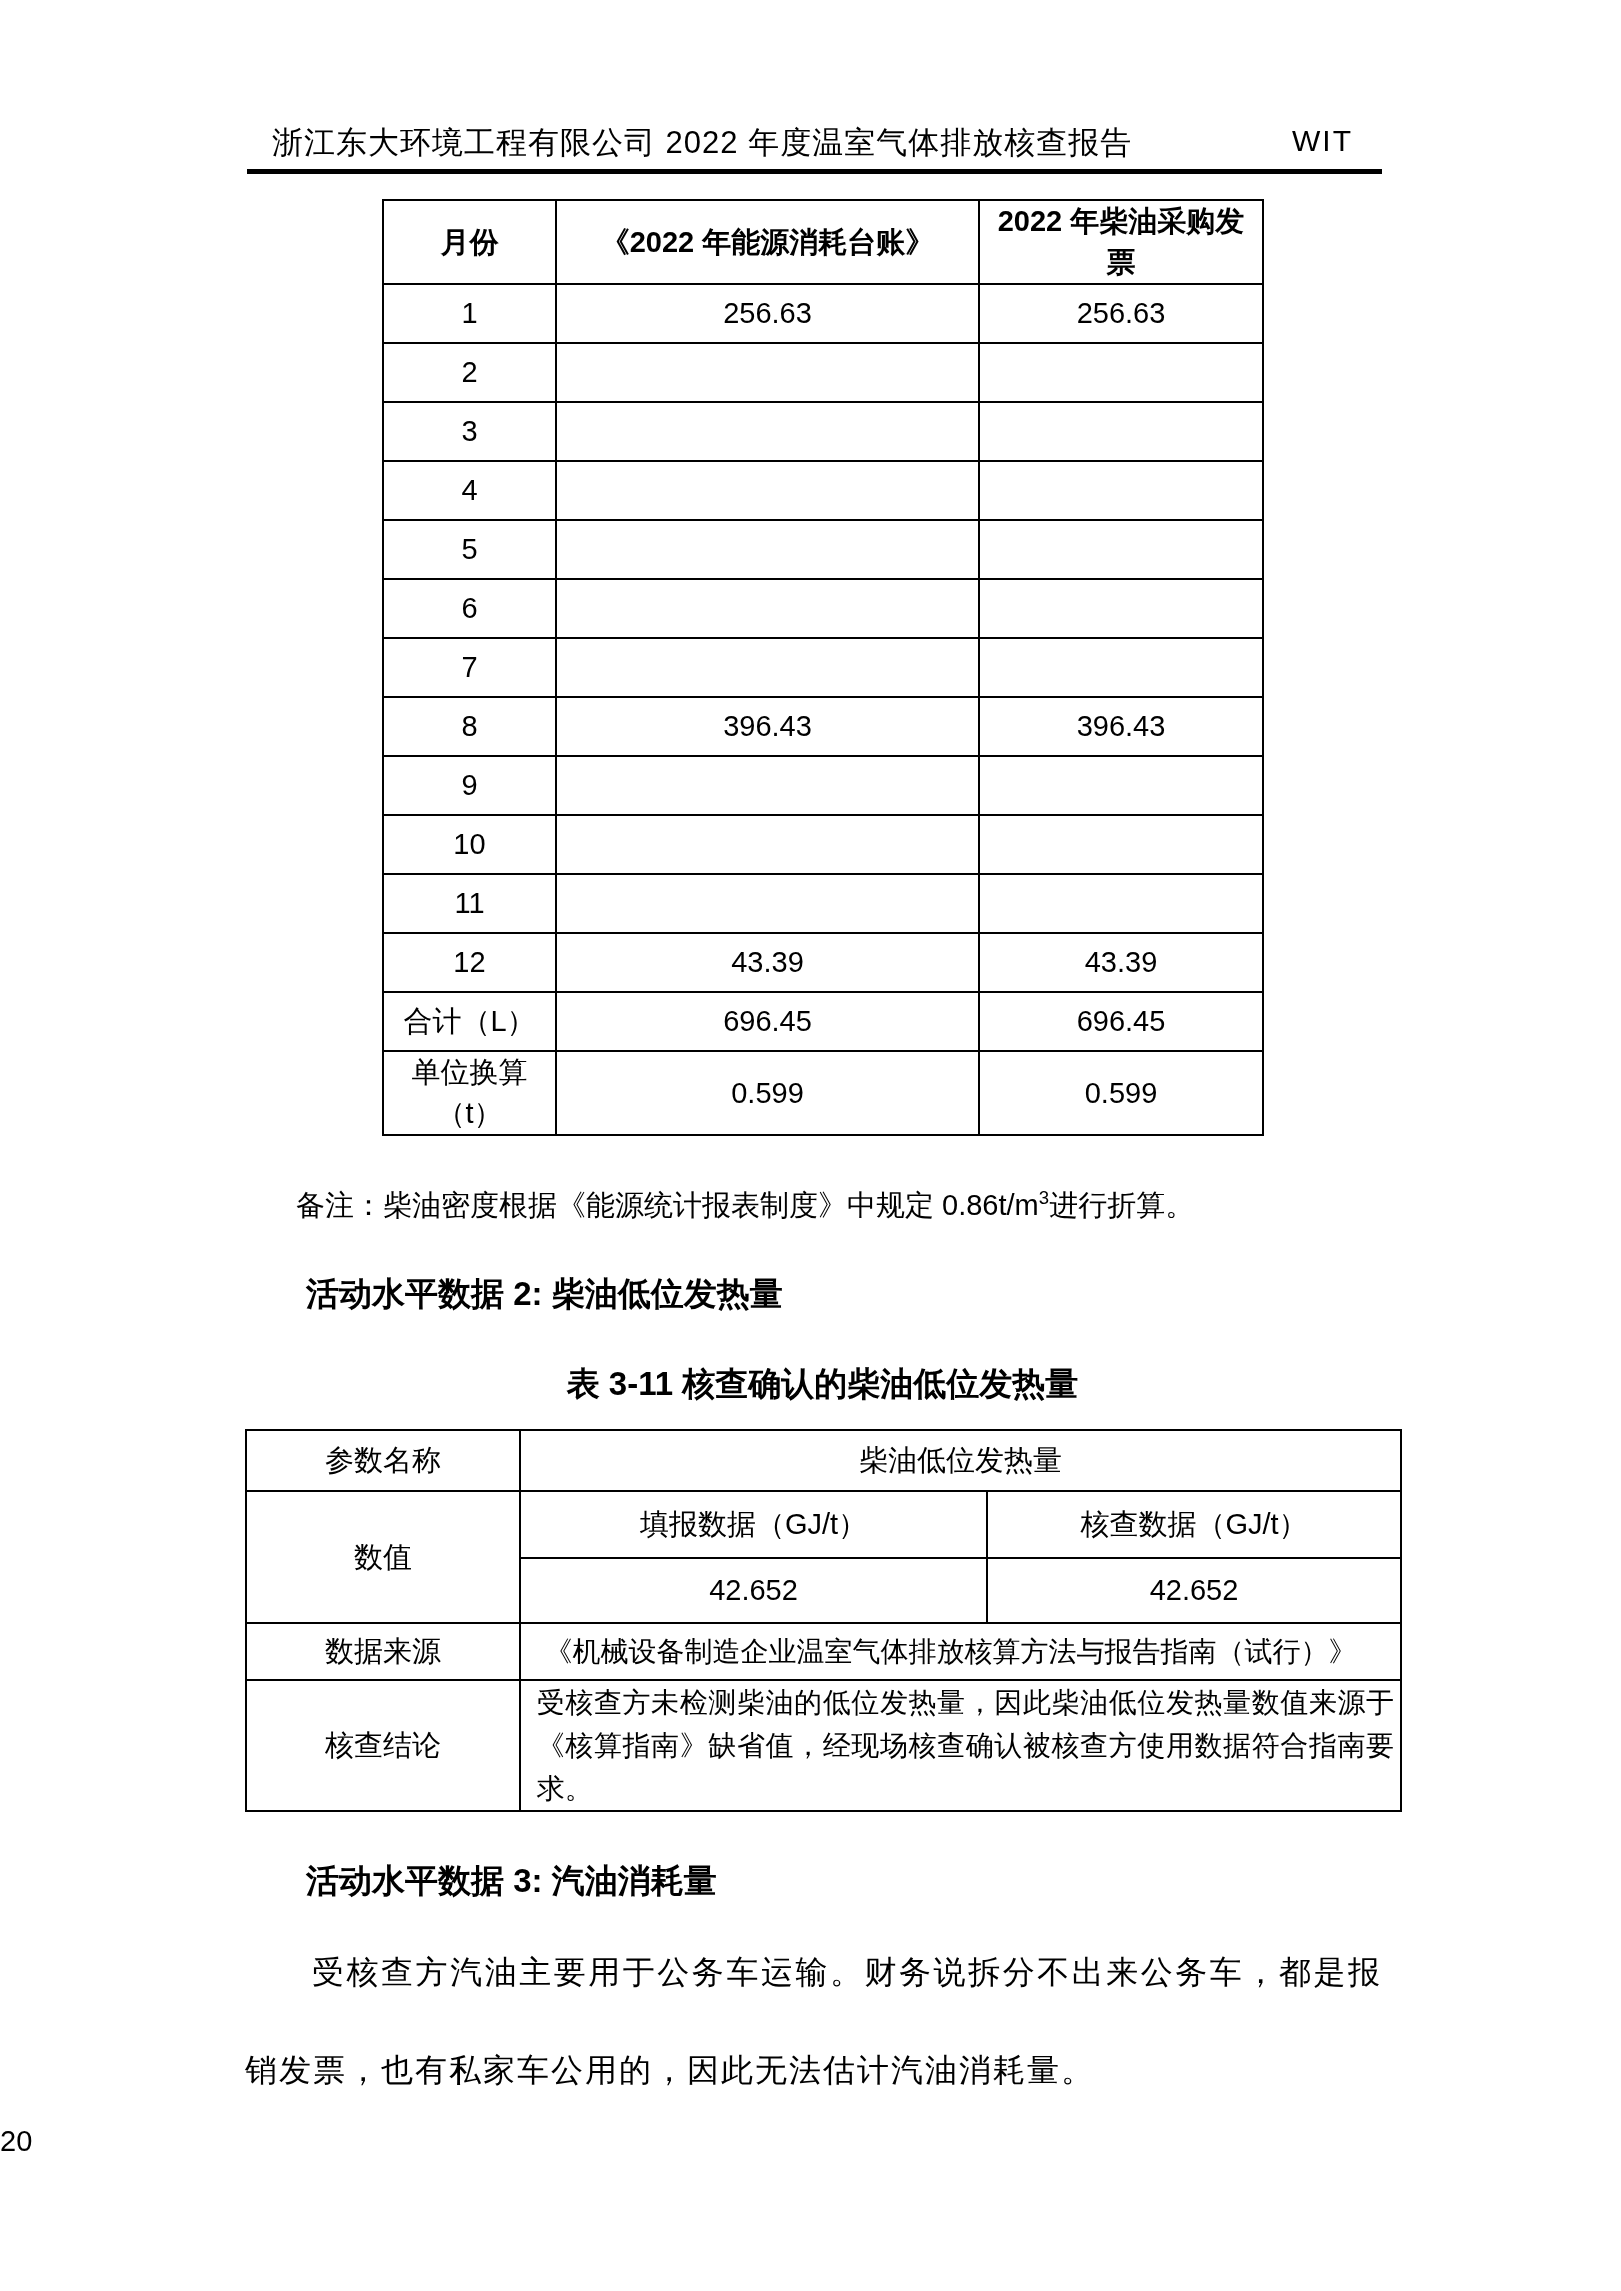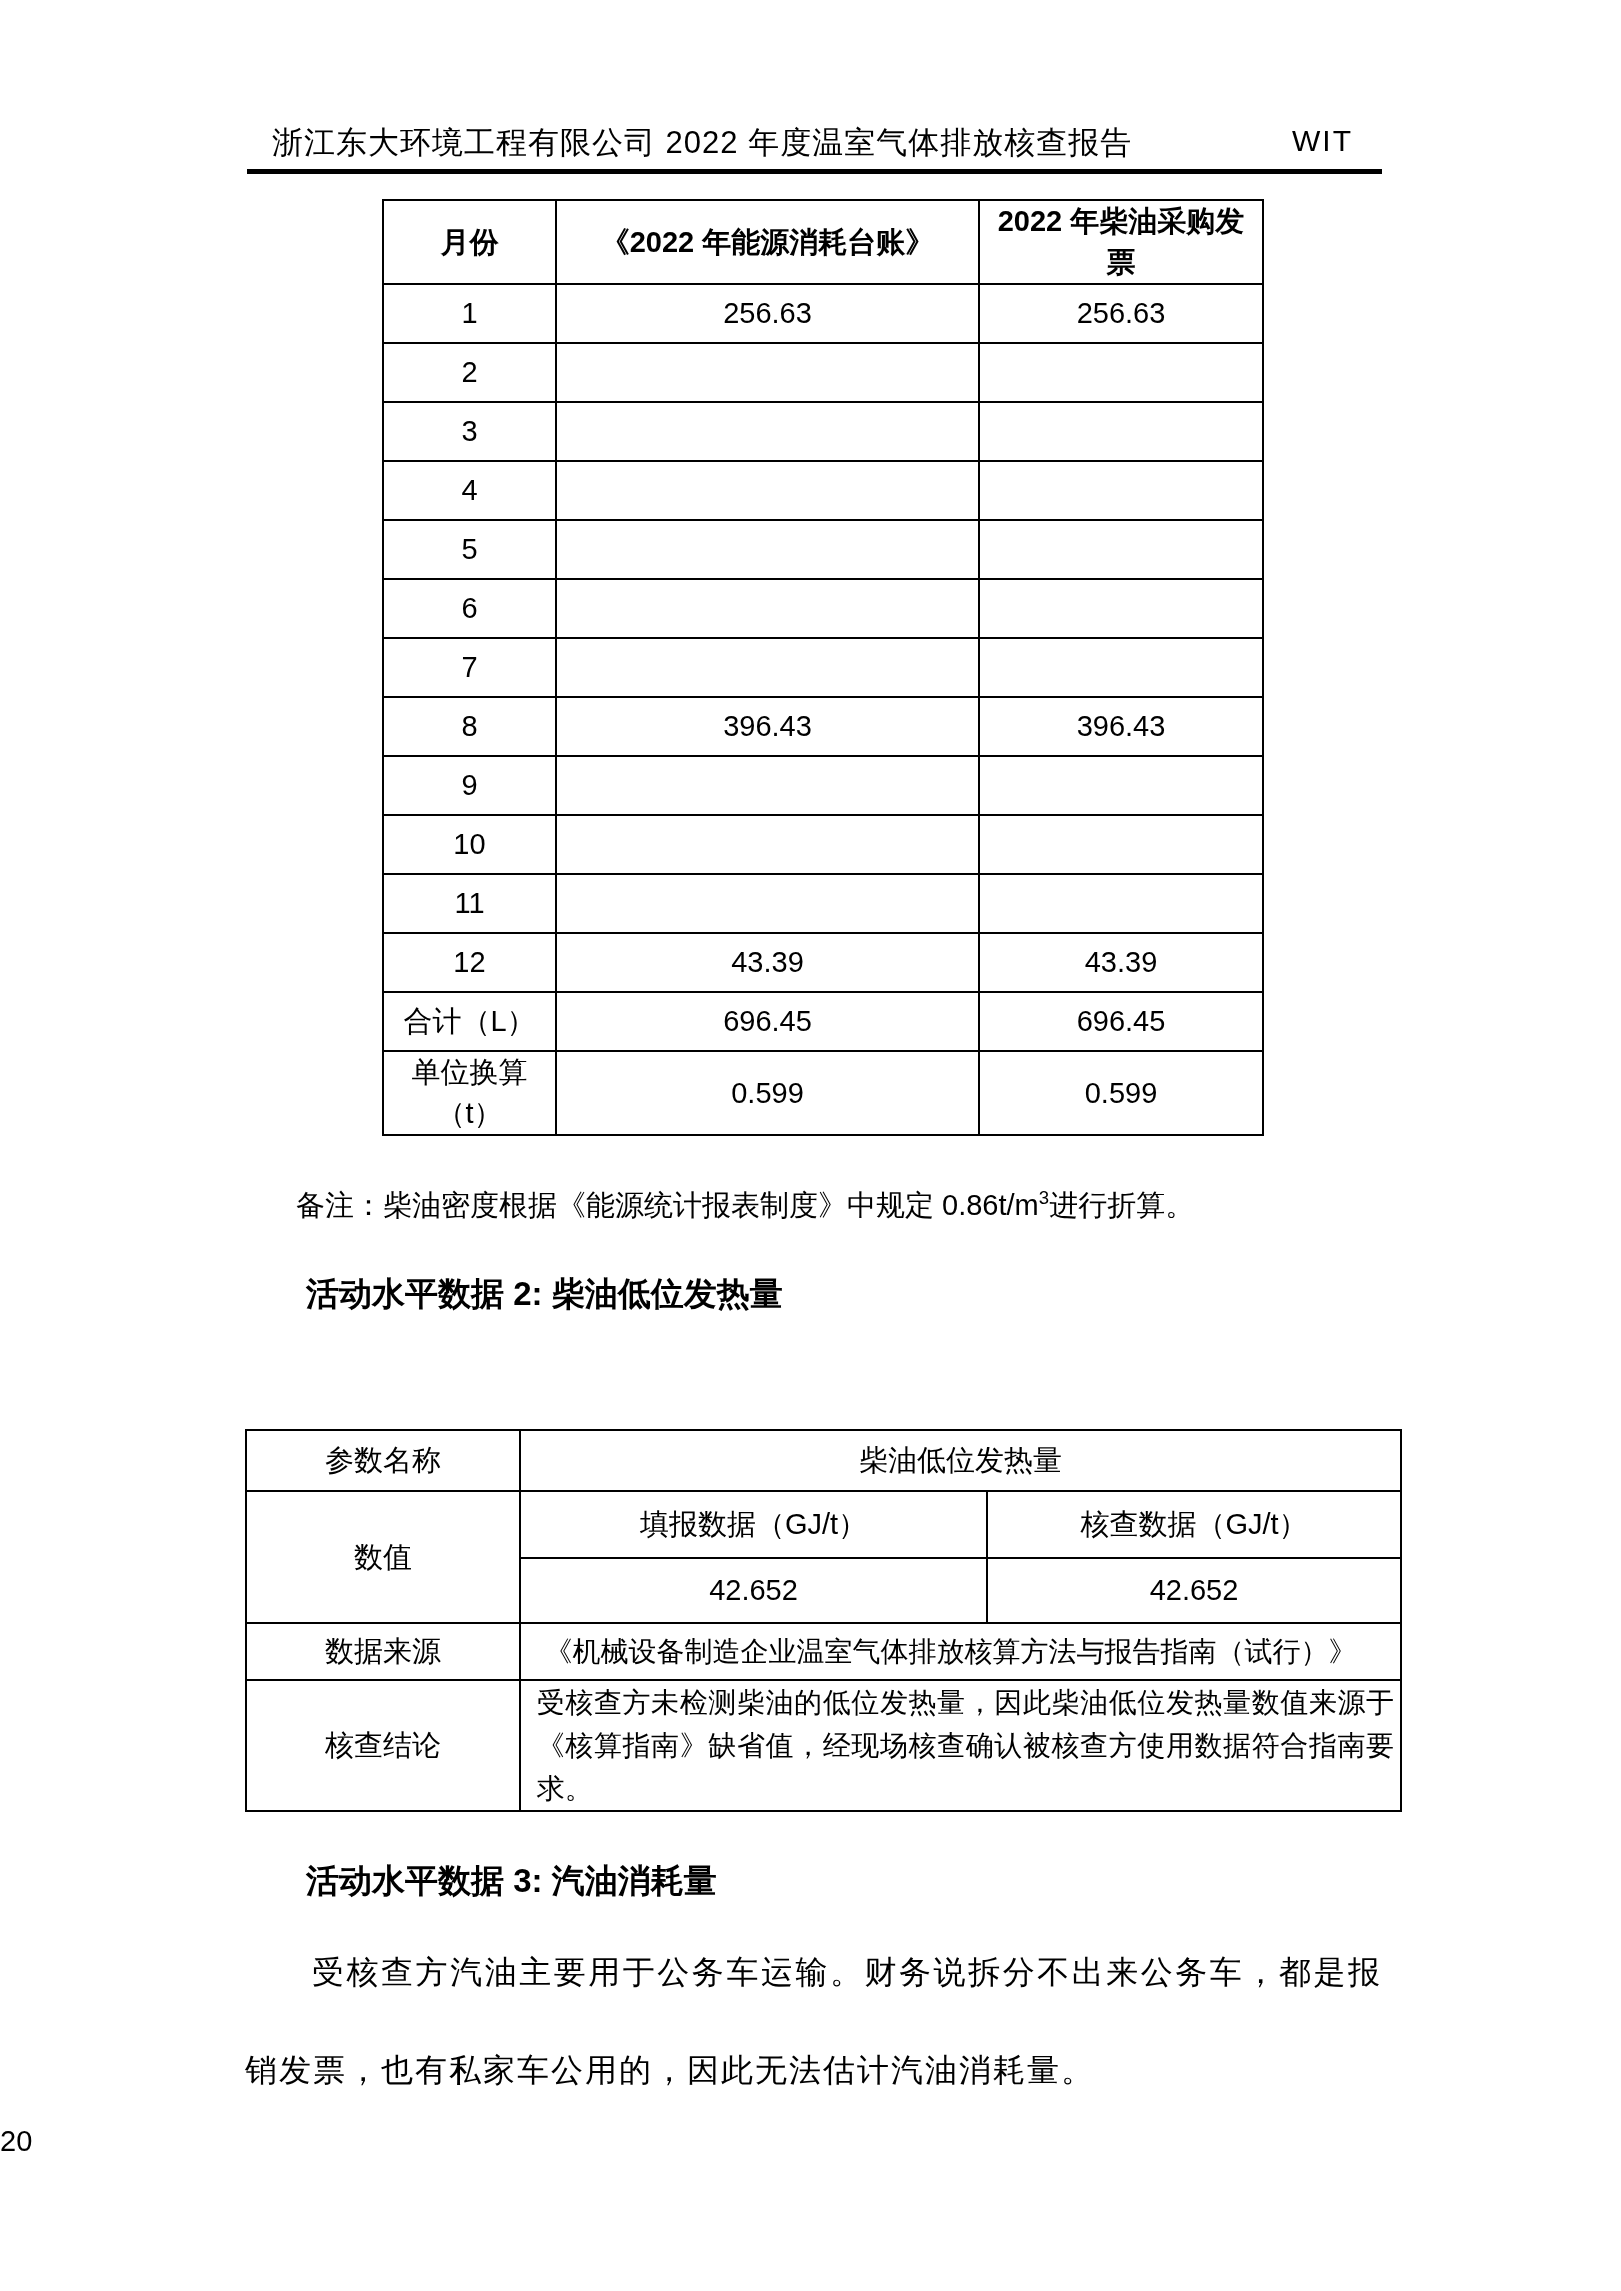--- a/index.html
+++ b/index.html
@@ -168,20 +168,21 @@
 （t）</td>
           <td>0.599</td>
           <td>0.599</td>
         </tr>
       </tbody>
   </table>
 
   <div class="note"><span>备注：柴油密度根据《能源统计报表制度》中规定 0.86t/m</span><span class="sup">3</span><span>进行折算。</span></div>
 
   <div class="sec-heading h2">活动水平数据 2: 柴油低位发热量</div>
+  <div class="tbl-title">表 3-11 核查确认的柴油低位发热量</div>
 
   <table class="t2">
     <colgroup>
         <col style="width:274px">
         <col style="width:467px">
         <col style="width:414px">
       </colgroup>
     <tbody>
       <tr class="r-param">
         <td>参数名称</td>

